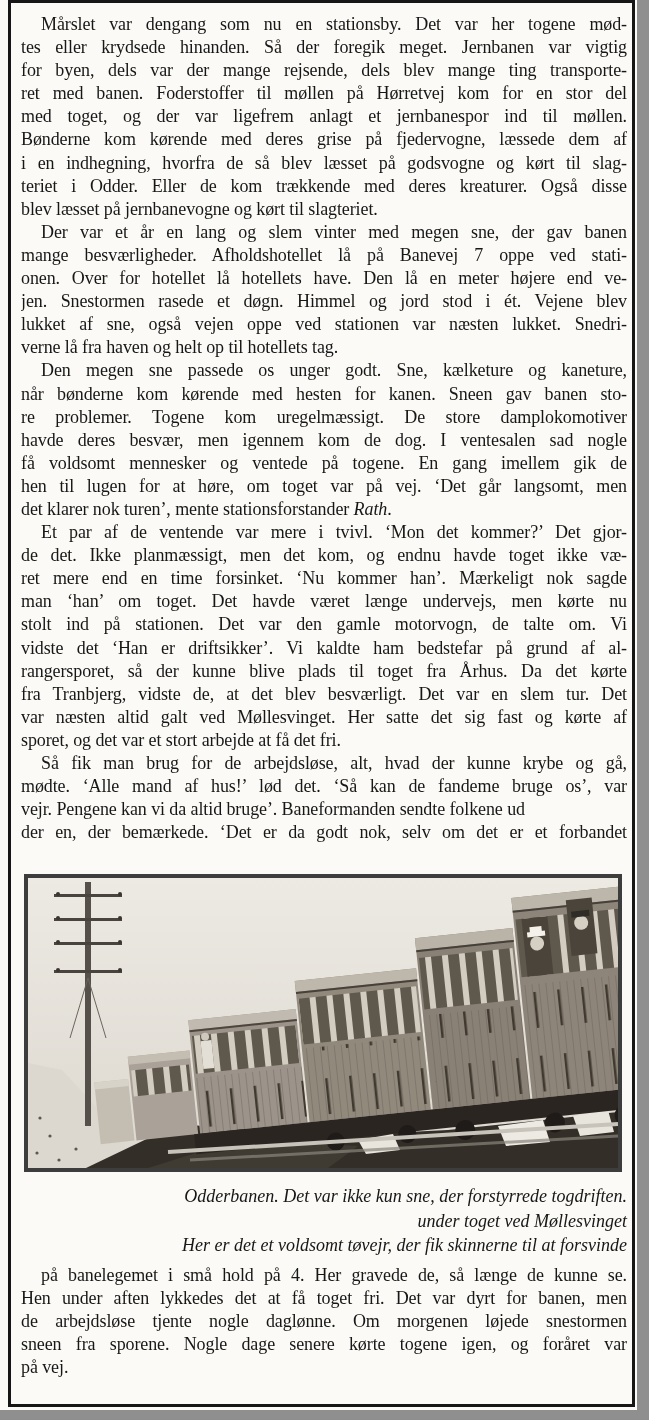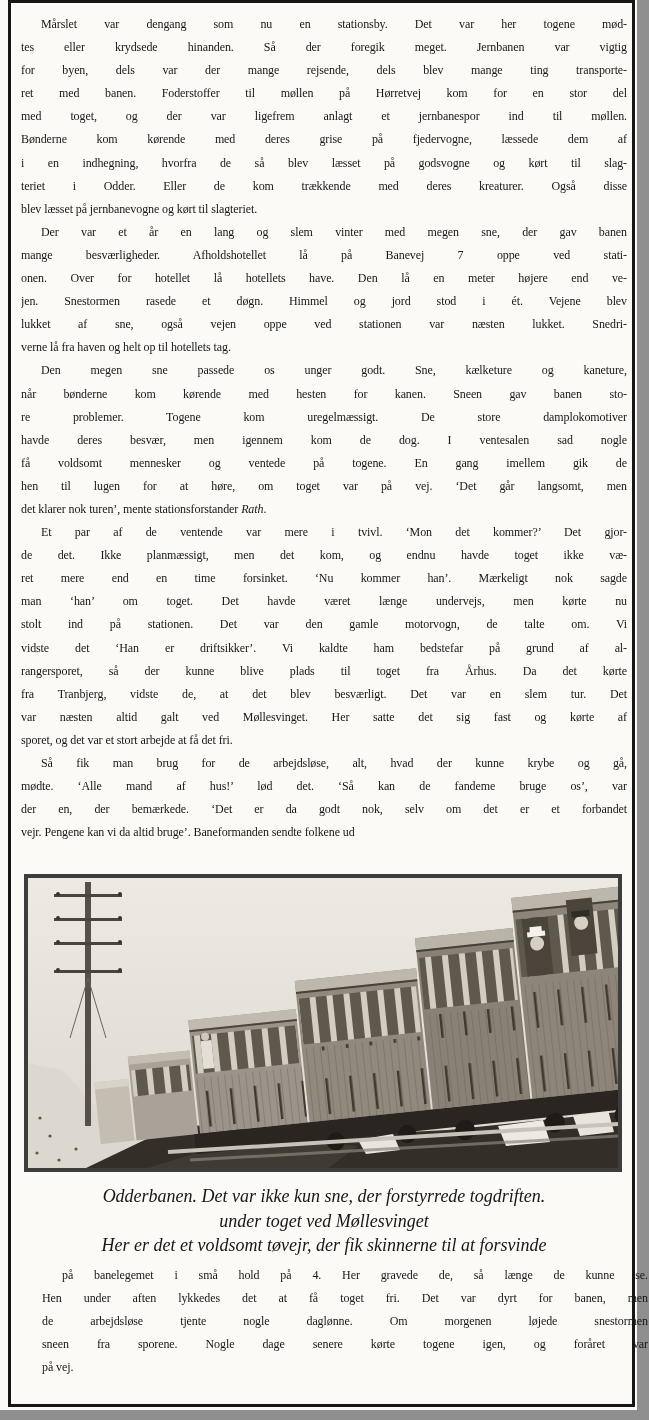--- a/index.html
+++ b/index.html
@@ -14,37 +14,37 @@
     position:absolute;left:0;top:0;width:637px;height:1410px;
     background:#fbfaf6;
   }
   .frame{
     position:absolute;left:8px;top:0;width:627px;height:1407px;
     border:3px solid #161616;box-sizing:border-box;
     pointer-events:none;
   }
   .text-block{position:absolute;left:21px;width:606px;color:#171717;}
   .text-top{top:13px;}
-  .text-bottom{top:1264px;margin-left:21px;}
+  .text-bottom{top:1264px;}
   .line{
-    font-size:12px;line-height:23.1px;height:23.1px;
+    font-size:18px;line-height:23.1px;height:23.1px;
     text-align:justify;text-align-last:justify;
     letter-spacing:-0.1px;overflow:hidden;
   }
   .line.first{text-indent:20px;}
   .line.last{text-align-last:left;}
   figure.photo{
     position:absolute;left:24px;top:874px;width:598px;height:298px;
     margin:0;border:4px solid #3d3d3d;box-sizing:border-box;
     background:#e9e6df;
   }
   figure.photo svg{display:block;width:100%;height:100%;}
   .caption{
     position:absolute;left:21px;top:1184px;width:606px;
-    text-align:center;font-style:italic;
+    text-align:right;font-style:italic;
     font-size:18px;line-height:24.6px;color:#171717;
   }
 </style>
 </head>
 <body>
 
 <div class="paper"></div>
 <div class="frame"></div>
 
 <div class="text-block text-top" id="text-top">
@@ -75,22 +75,22 @@
     <div class="line">ret mere end en time forsinket. ‘Nu kommer han’. Mærkeligt nok sagde</div>
     <div class="line">man ‘han’ om toget. Det havde været længe undervejs, men kørte nu</div>
     <div class="line">stolt ind på stationen. Det var den gamle motorvogn, de talte om. Vi</div>
     <div class="line">vidste det ‘Han er driftsikker’. Vi kaldte ham bedstefar på grund af al-</div>
     <div class="line">rangersporet, så der kunne blive plads til toget fra Århus. Da det kørte</div>
     <div class="line">fra Tranbjerg, vidste de, at det blev besværligt. Det var en slem tur. Det</div>
     <div class="line">var næsten altid galt ved Møllesvinget. Her satte det sig fast og kørte af</div>
     <div class="line last">sporet, og det var et stort arbejde at få det fri.</div>
     <div class="line first">Så fik man brug for de arbejdsløse, alt, hvad der kunne krybe og gå,</div>
     <div class="line">mødte. ‘Alle mand af hus!’ lød det. ‘Så kan de fandeme bruge os’, var</div>
+    <div class="line last">vejr. Pengene kan vi da altid bruge’. Baneformanden sendte folkene ud</div>
     <div class="line">der en, der bemærkede. ‘Det er da godt nok, selv om det er et forbandet</div>
-    <div class="line last">vejr. Pengene kan vi da altid bruge’. Baneformanden sendte folkene ud</div>
   </div>
 
 <figure class="photo">
   <svg viewBox="0 0 590 290" preserveAspectRatio="none">
     <defs>
       <linearGradient id="sky" x1="0" y1="0" x2="0" y2="1">
         <stop offset="0" stop-color="#edeae3"></stop>
         <stop offset="1" stop-color="#dcd8d0"></stop>
       </linearGradient>
       <pattern id="mull" width="17" height="10" patternUnits="userSpaceOnUse">

